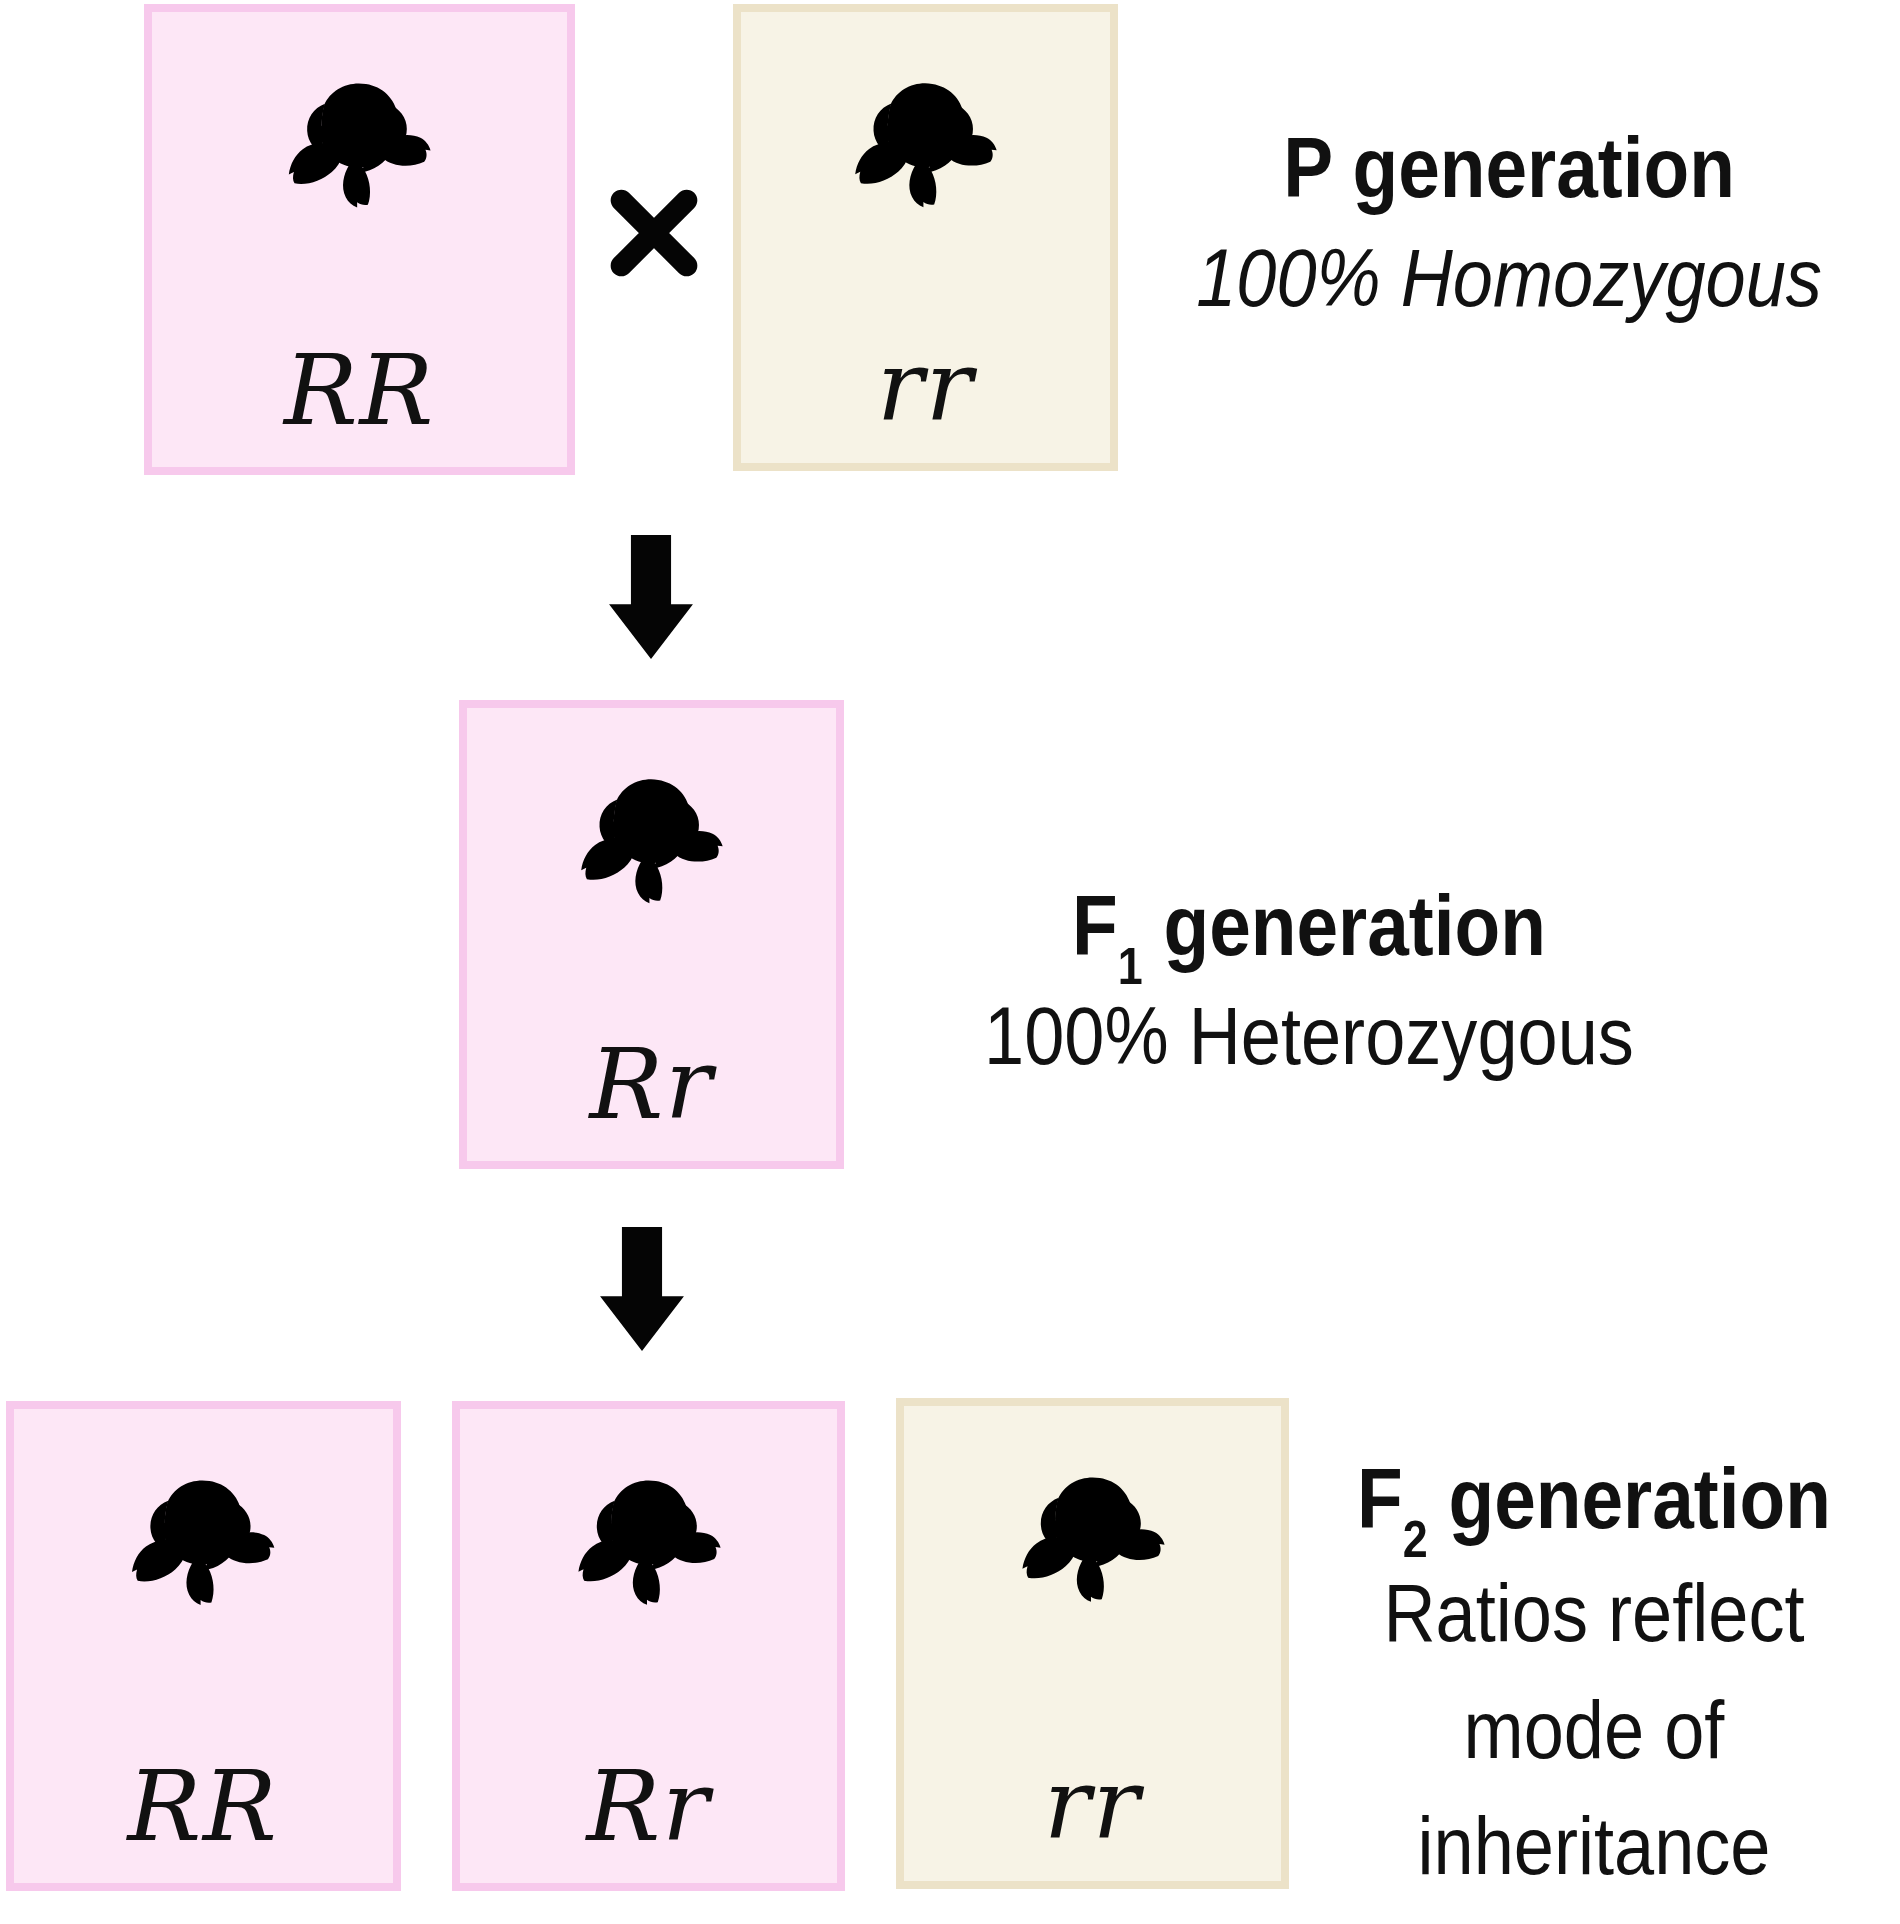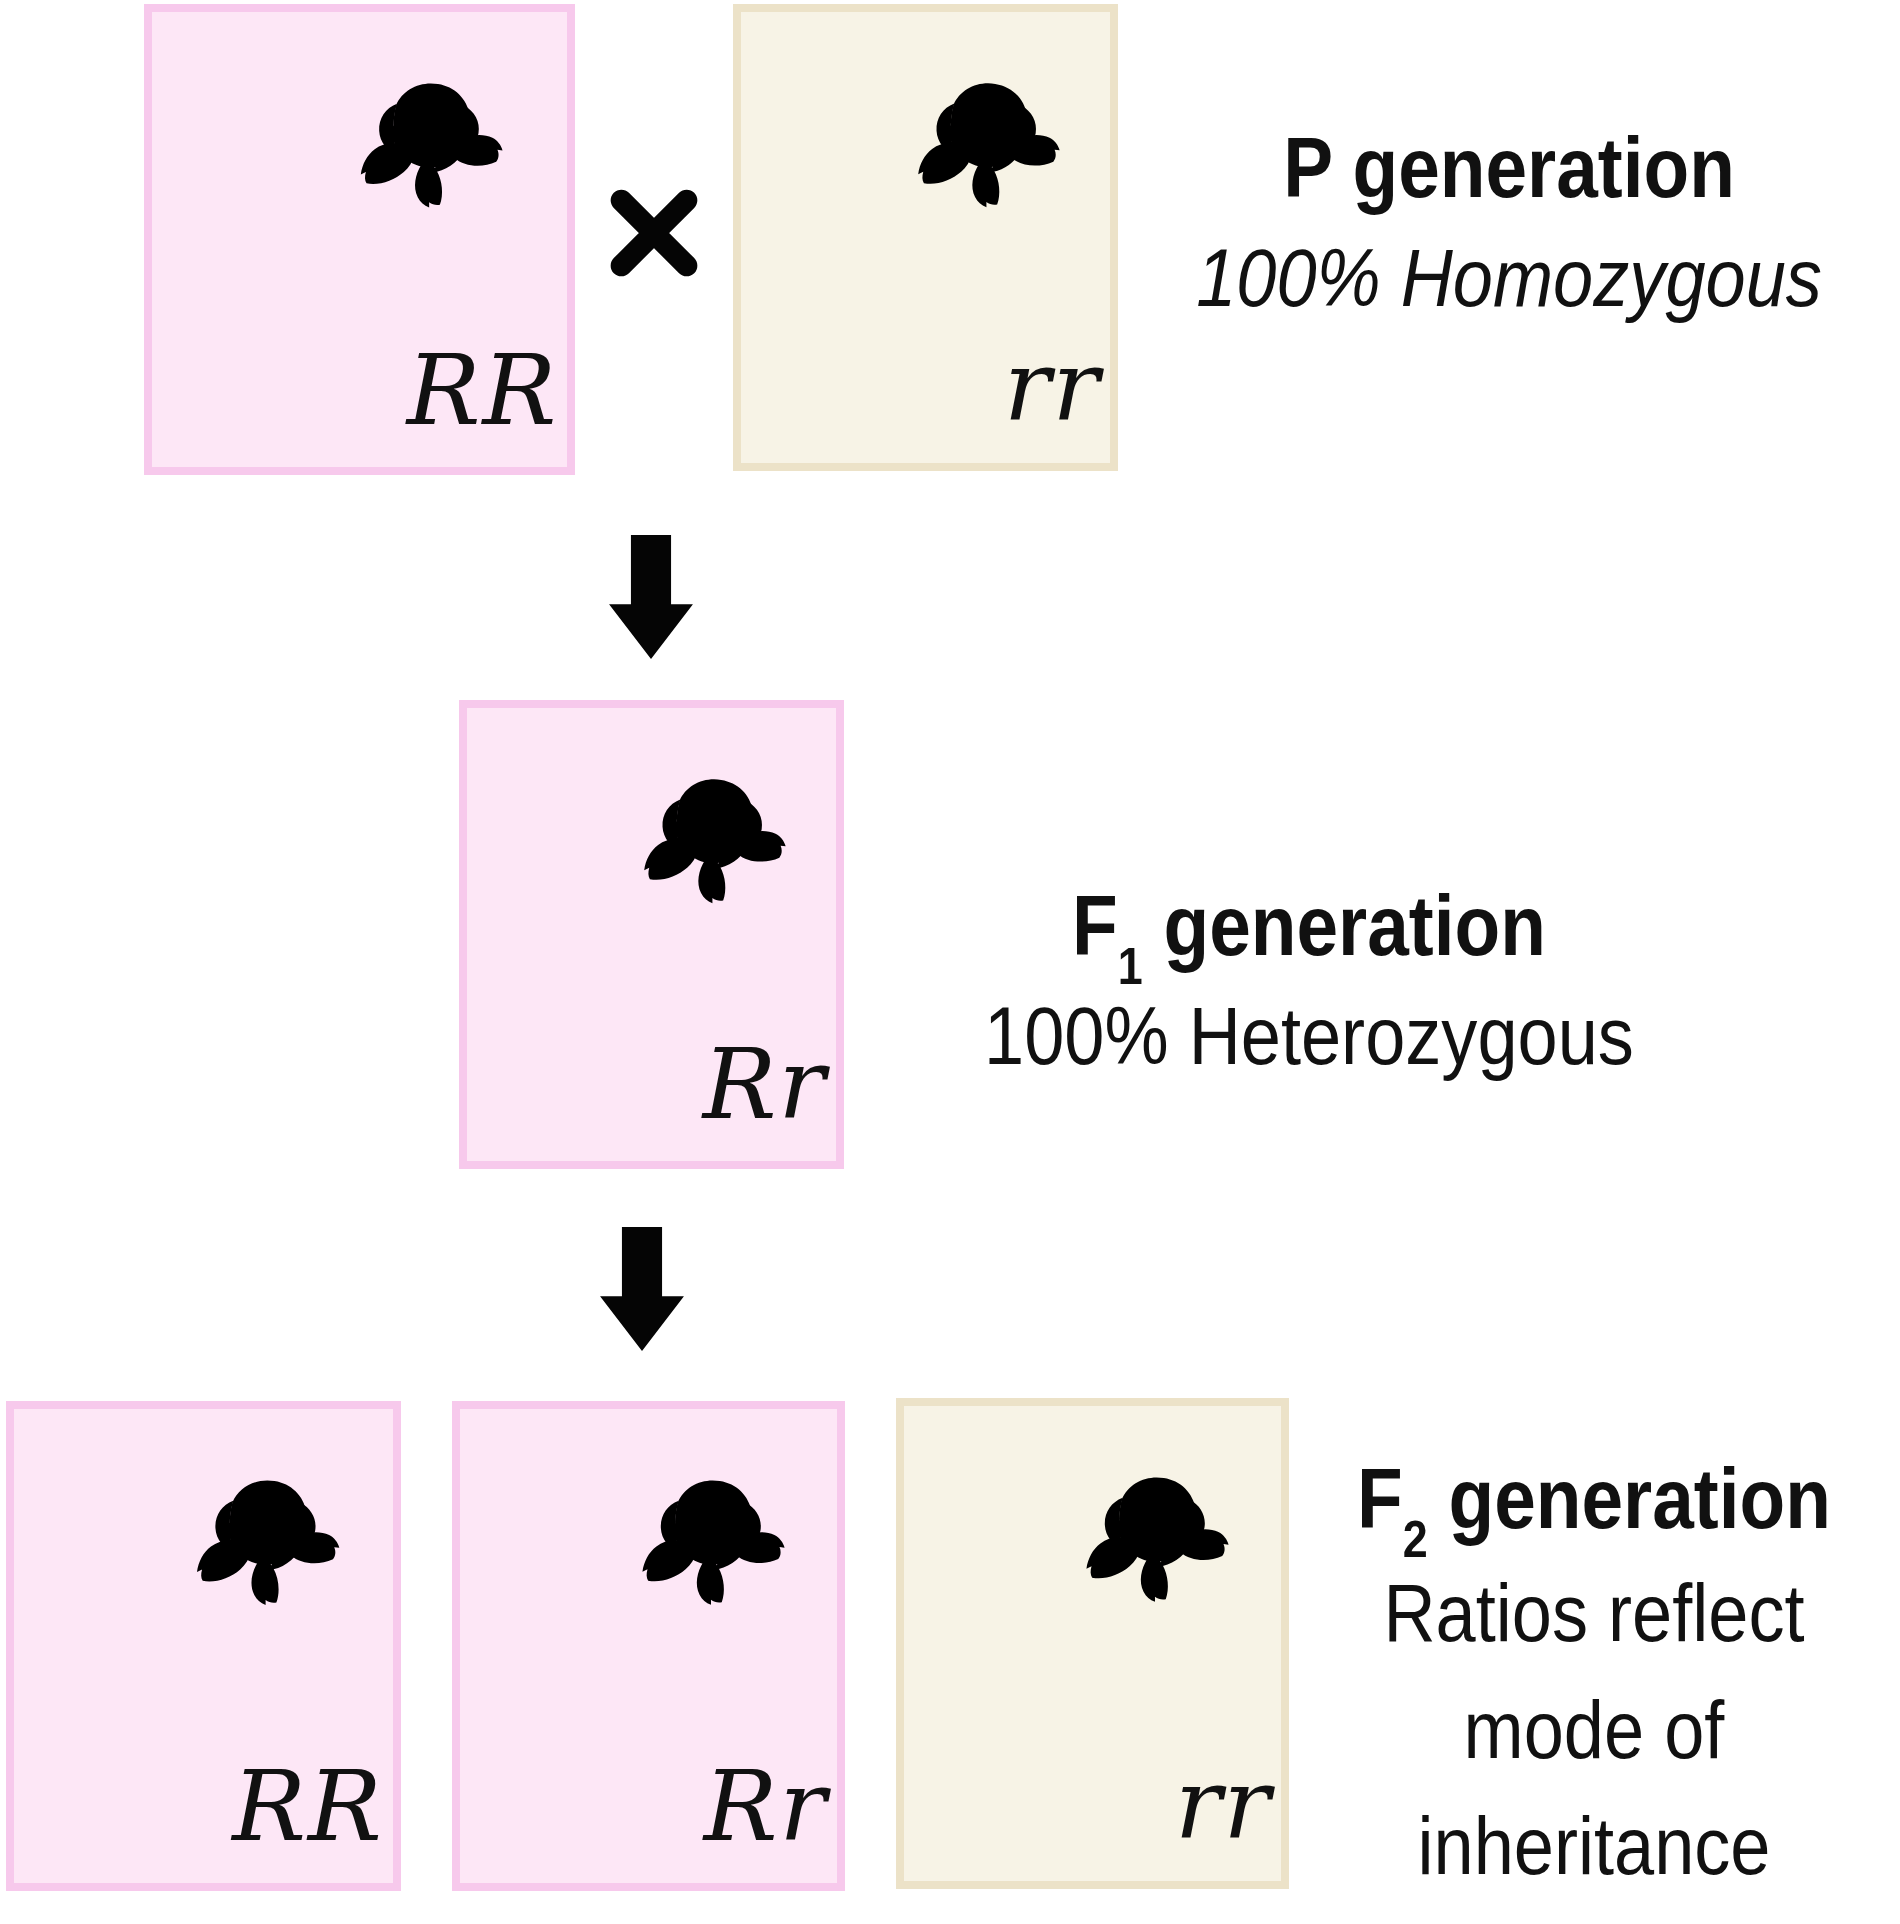--- a/index.html
+++ b/index.html
@@ -10,21 +10,21 @@
     --arrow-black:#050505; --text-black:#171717;
   }
   html,body{margin:0;padding:0;background:#ffffff;}
   #stage{
     position:relative; width:1900px; height:1925px; background:#ffffff;
     font-family:"Liberation Sans", sans-serif; color:var(--text-black,#171717);
     overflow:hidden;
   }
   .gen-box{
     position:absolute; box-sizing:border-box;
-    display:flex; flex-direction:column; align-items:flex-end; justify-content:space-between;
+    display:flex; flex-direction:column; align-items:center; justify-content:space-between;
     padding:60px 9px 22px;
   }
   .gen-box.pink{ background:var(--pink-box-fill,#fde7f6); border:8.2px solid var(--pink-box-border,#f7c9ec); }
   .gen-box.cream{ background:var(--cream-box-fill,#f7f3e6); border:8.2px solid var(--cream-box-border,#ece2c8); }
   svg.rose{ width:64%; height:auto; overflow:visible; display:block; }
   svg.rose.rose-pink{ --petal:var(--pink-petal,#c982c4); }
   svg.rose.rose-white{ --petal:var(--white-petal,#ece7d6); }
   .genotype{
     font-family:"DejaVu Serif", serif; font-style:italic;
     font-size:98px; line-height:1.1; color:#111; letter-spacing:1.8px;

